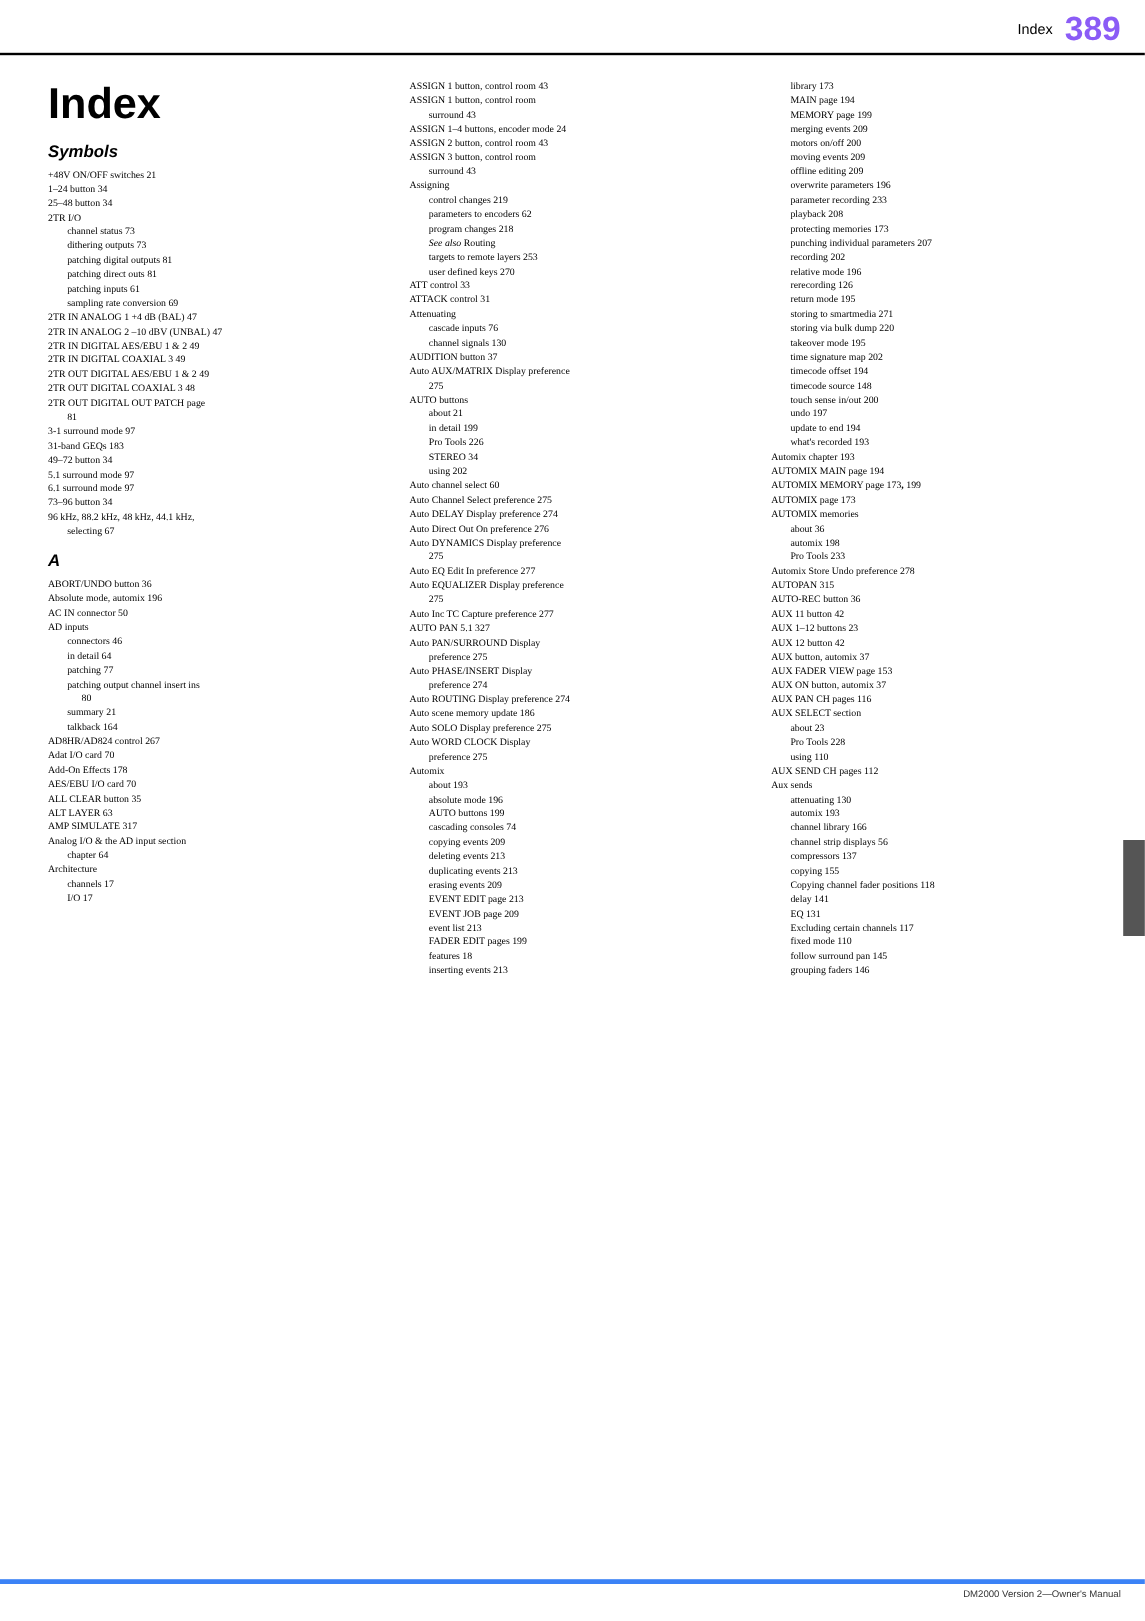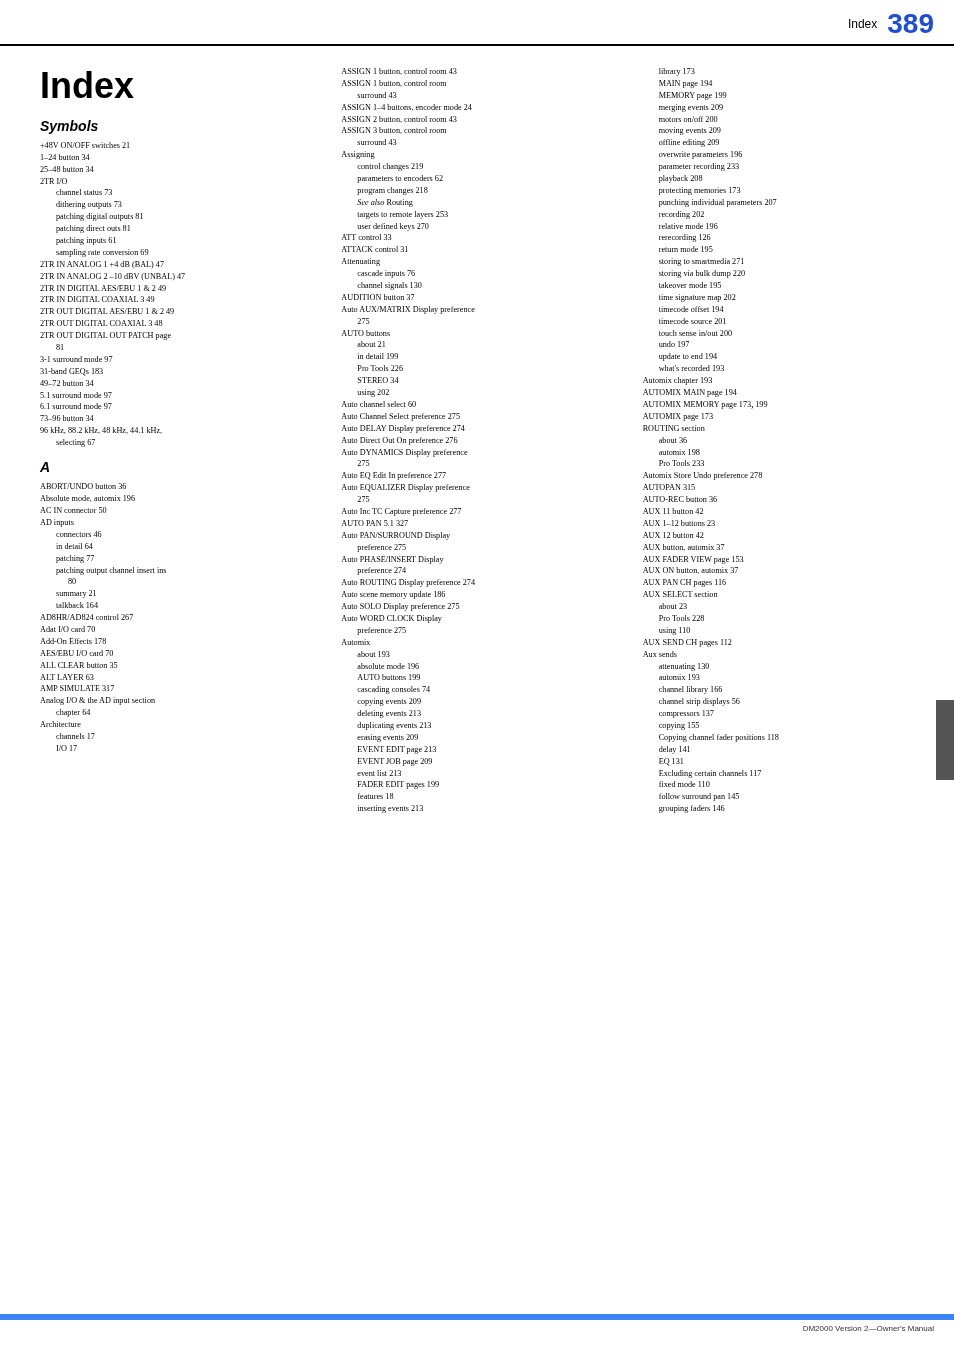--- a/index.html
+++ b/index.html
@@ -25,21 +25,21 @@
       justify-content: flex-end;
       align-items: center;
       padding: 8px 20px 4px 20px;
       border-bottom: 2px solid #000;
       margin-bottom: 0;
     }
     .top-bar-right {
       font-size: 28px;
       font-weight: bold;
       font-family: Arial, sans-serif;
-      color: #1d4ed8;
+      color: #8b5cf6;
     }
     .top-bar-label {
       font-size: 12px;
       font-family: Arial, sans-serif;
       margin-right: 10px;
     }
 
     .content {
       display: flex;
       padding: 20px 20px 20px 40px;
@@ -84,21 +84,21 @@
     em { font-style: italic; }
 
     .bottom-bar {
       position: absolute;
       bottom: 18px;
       left: 0;
       right: 0;
       padding: 0 20px;
       display: flex;
       justify-content: flex-end;
-      border-top: 6px solid #3b82f6;
+      border-top: 4px solid #3b82f6;
       padding-top: 4px;
       font-size: 8px;
       font-family: Arial, sans-serif;
       color: #333;
     }
 
     .right-tab {
       position: absolute;
       right: 0;
       top: 700px;
@@ -258,30 +258,30 @@
       <span class="index-sub">punching individual parameters 207</span>
       <span class="index-sub">recording 202</span>
       <span class="index-sub">relative mode 196</span>
       <span class="index-sub">rerecording 126</span>
       <span class="index-sub">return mode 195</span>
       <span class="index-sub">storing to smartmedia 271</span>
       <span class="index-sub">storing via bulk dump 220</span>
       <span class="index-sub">takeover mode 195</span>
       <span class="index-sub">time signature map 202</span>
       <span class="index-sub">timecode offset 194</span>
-      <span class="index-sub">timecode source 201</span>
+      <span class="index-sub">timecode source 148</span>
       <span class="index-sub">touch sense in/out 200</span>
       <span class="index-sub">undo 197</span>
       <span class="index-sub">update to end 194</span>
       <span class="index-sub">what's recorded 193</span>
       <span class="index-entry">Automix chapter 193</span>
       <span class="index-entry">AUTOMIX MAIN page 194</span>
       <span class="index-entry">AUTOMIX MEMORY page 173<strong>,</strong> 199</span>
       <span class="index-entry">AUTOMIX page 173</span>
-      <span class="index-entry">ROUTING section</span>
+      <span class="index-entry">AUTOMIX memories</span>
       <span class="index-sub">about 36</span>
       <span class="index-sub">automix 198</span>
       <span class="index-sub">Pro Tools 233</span>
       <span class="index-entry">Automix Store Undo preference 278</span>
       <span class="index-entry">AUTOPAN 315</span>
       <span class="index-entry">AUTO-REC button 36</span>
       <span class="index-entry">AUX 11 button 42</span>
       <span class="index-entry">AUX 1–12 buttons 23</span>
       <span class="index-entry">AUX 12 button 42</span>
       <span class="index-entry">AUX button, automix 37</span>

